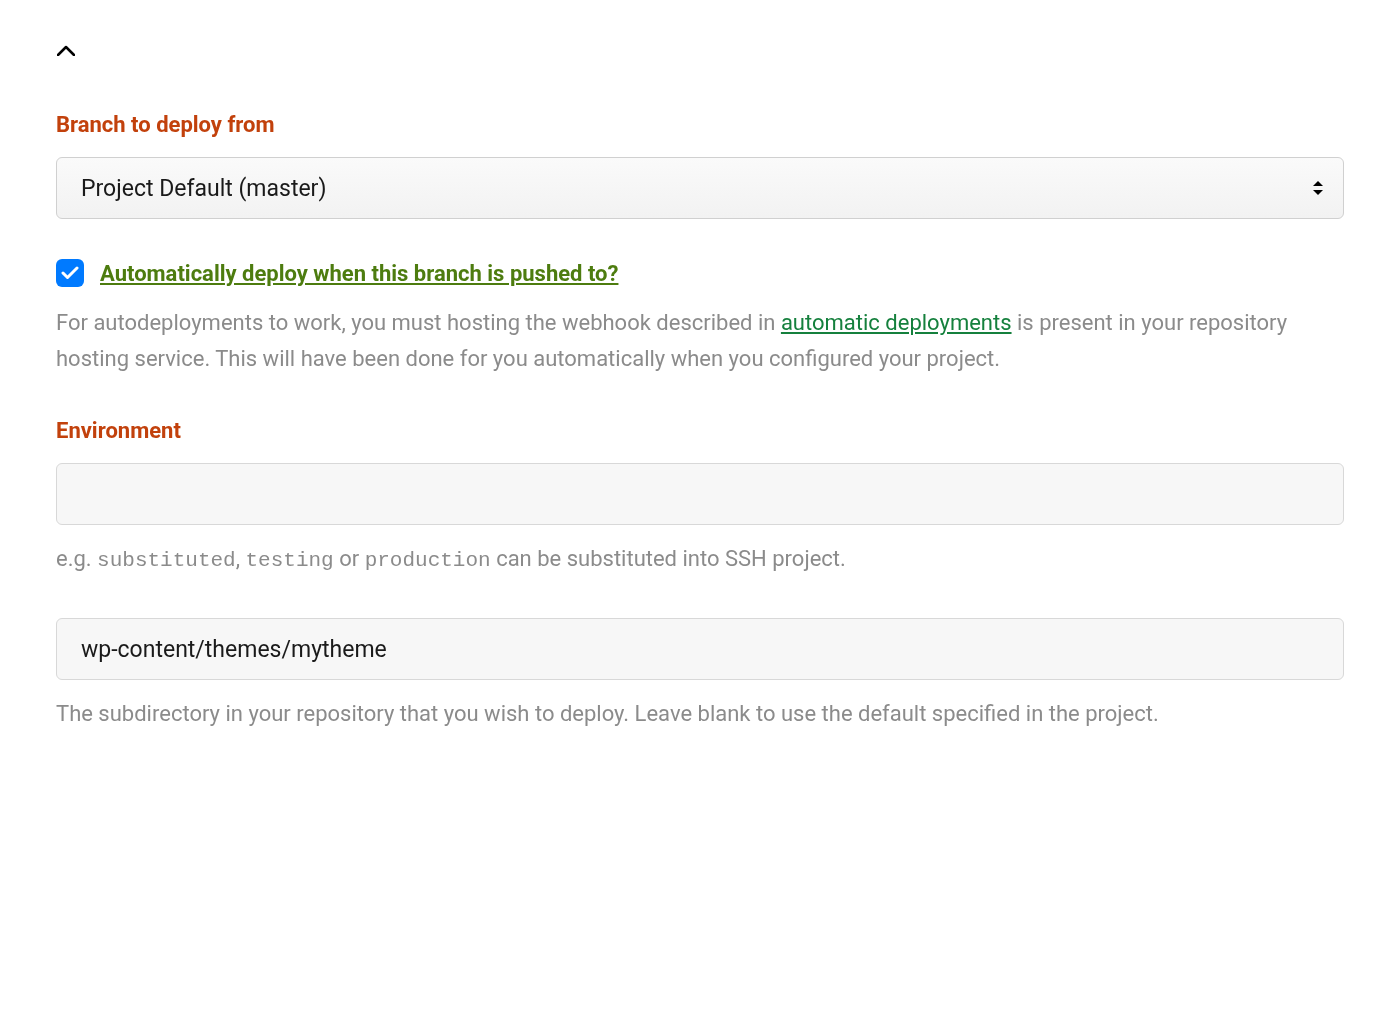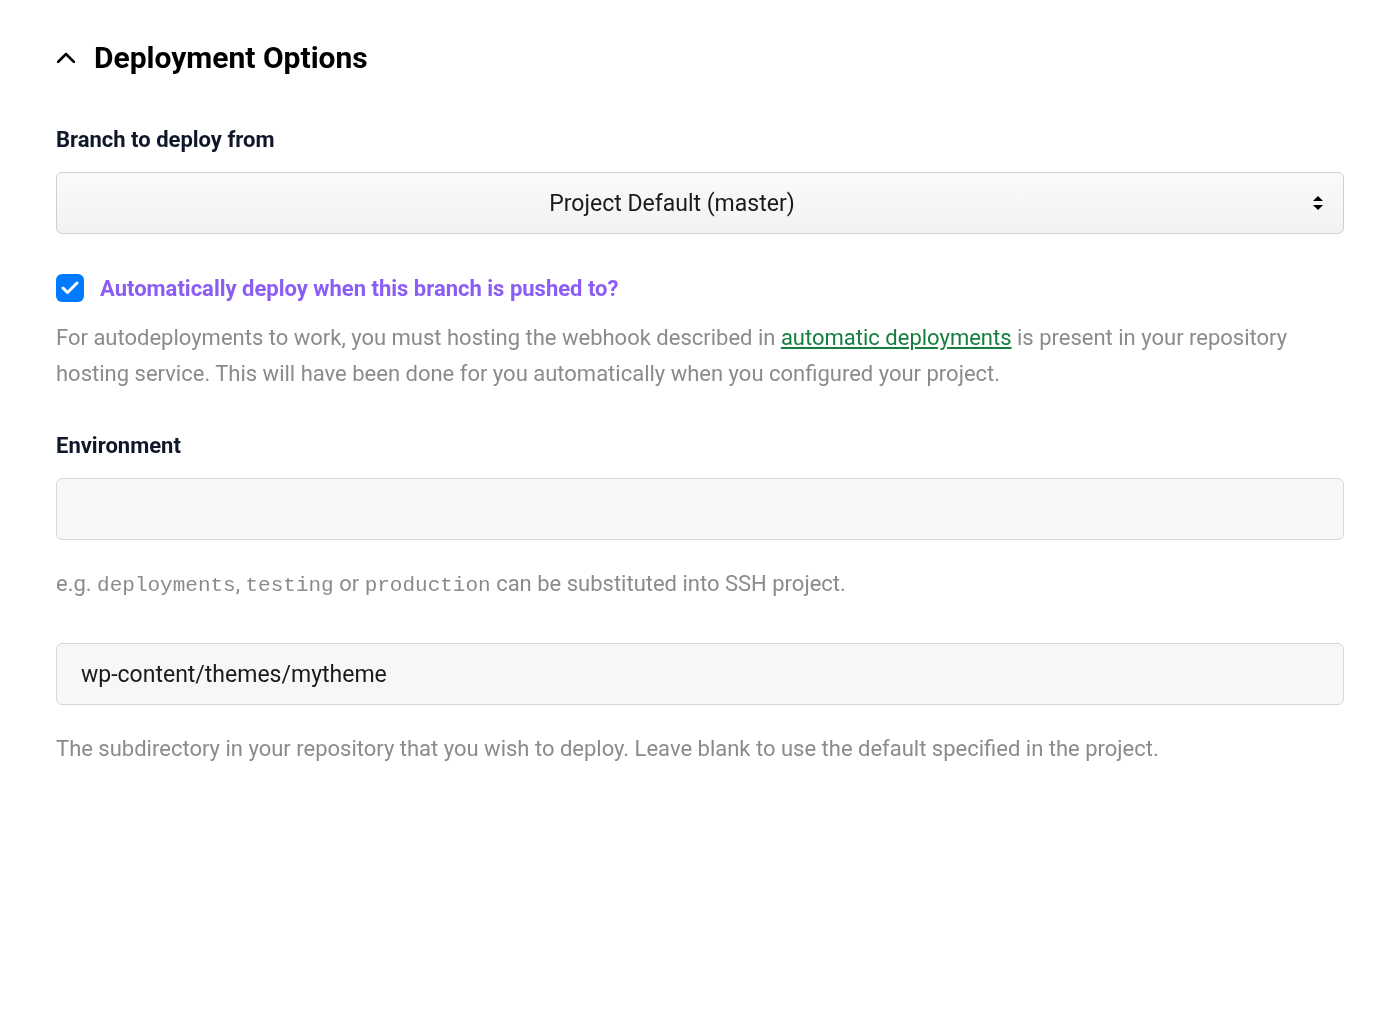--- a/index.html
+++ b/index.html
@@ -31,42 +31,41 @@
       font-size: 30px;
       font-weight: 700;
       color: #000;
     }
     .field-group {
       margin-bottom: 40px;
     }
     .field-label {
       font-size: 22px;
       font-weight: 700;
-      color: #0f172a;
+      color: #c2410c;
       margin-bottom: 20px;
       display: block;
     }
     .select-wrapper {
       position: relative;
       width: 100%;
     }
     .select-field {
       width: 100%;
       height: 62px;
       padding: 0 80px 0 24px;
       font-size: 23px;
       font-family: inherit;
       color: #1a1a1a;
       background: linear-gradient(to bottom, #fafafa, #f2f2f2);
       border: 1px solid #d0d0d0;
       border-radius: 6px;
       appearance: none;
       -webkit-appearance: none;
       cursor: pointer;
-      text-align: center;
     }
     .select-arrows {
       position: absolute;
       right: 20px;
       top: 50%;
       transform: translateY(-50%);
       pointer-events: none;
       display: flex;
       flex-direction: column;
       gap: 2px;
@@ -84,22 +83,23 @@
       border-radius: 6px;
       display: flex;
       align-items: center;
       justify-content: center;
       cursor: pointer;
       flex-shrink: 0;
     }
     .checkbox-label {
       font-size: 22px;
       font-weight: 700;
-      color: #8b5cf6;
+      color: #4d7c0f;
       cursor: pointer;
+      text-decoration: underline;
     }
     .help-text {
       font-size: 22px;
       line-height: 1.65;
       color: #8b8b8b;
     }
     .help-text a {
       color: #15803d;
       text-decoration: underline;
     }
@@ -112,33 +112,32 @@
       height: 62px;
       padding: 0 24px;
       font-size: 23px;
       font-family: inherit;
       color: #1a1a1a;
       background: #f7f7f7;
       border: 1px solid #d8d8d8;
       border-radius: 6px;
     }
     .field-follow {
-      margin-bottom: 26px;
+      margin-bottom: 16px;
     }
   </style>
 </head>
 <body>
 
 <div class="section-header">
   <span class="chevron-icon">
     <svg width="18" height="11" viewBox="0 0 18 11" fill="none">
       <path d="M1 10 L9 2 L17 10" stroke="#000" stroke-width="2.5" stroke-linecap="round" stroke-linejoin="round" fill="none"></path>
     </svg>
   </span>
-  <h2 class="section-title">Deployment Options</h2>
 </div>
 
 <div class="field-group">
   <label class="field-label">Branch to deploy from</label>
   <div class="select-wrapper">
     <select class="select-field">
       <option>Project Default (master)</option>
     </select>
     <span class="select-arrows">
       <svg width="12" height="7" viewBox="0 0 12 7">
@@ -162,20 +161,20 @@
   </div>
   <p class="help-text">
     <span>For autodeployments to work, you must hosting the webhook described in </span><a href="#">automatic deployments</a><span> is present in your repository hosting service. This will have been done for you automatically when you configured your project.</span>
   </p>
 </div>
 
 <div class="field-group">
   <label class="field-label">Environment</label>
   <input type="text" class="input-field field-follow" value="" style="">
   <p class="help-text">
-    <span>e.g. </span><span class="code">deployments</span><span>, </span><span class="code">testing</span><span> or </span><span class="code">production</span><span> can be substituted into SSH project.</span>
+    <span>e.g. </span><span class="code">substituted</span><span>, </span><span class="code">testing</span><span> or </span><span class="code">production</span><span> can be substituted into SSH project.</span>
   </p>
 </div>
 
 <div class="field-group">
   <input type="text" class="input-field field-follow" value="wp-content/themes/mytheme" style="">
   <p class="help-text">The subdirectory in your repository that you wish to deploy. Leave blank to use the default specified in the project.</p>
 </div>
 
 </body></html>

